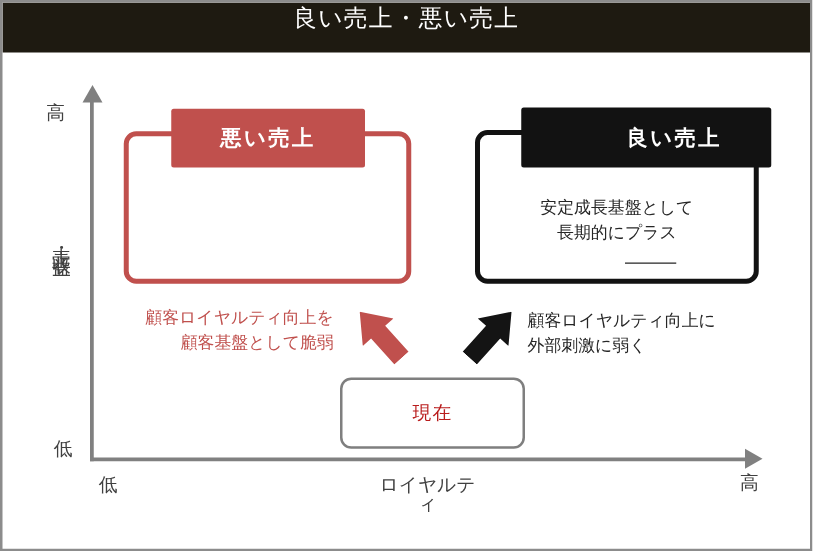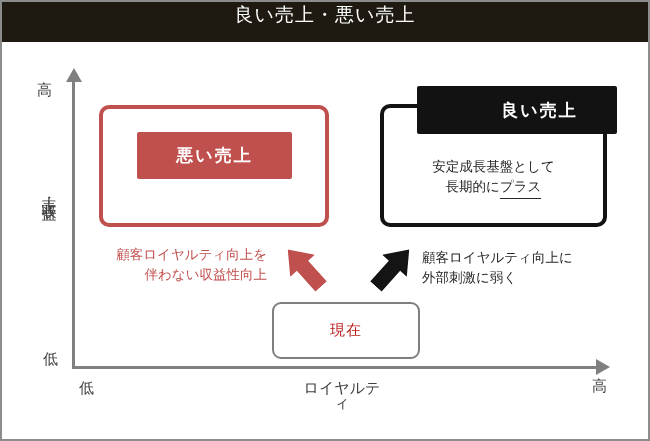--- a/index.html
+++ b/index.html
@@ -27,27 +27,27 @@
   .y-title{left:39px;top:184px;writing-mode:vertical-rl;text-orientation:upright;letter-spacing:2px;}
   .x-low{left:77px;top:379px;}
   .x-title{left:295px;top:379px;width:90px;text-align:center;}
   .x-high{left:590px;top:377px;}
   
   .qbox{position:absolute;background:#fff;border-radius:10px;box-sizing:border-box;}
   .qbox.bad{left:97px;top:103px;width:230px;height:122px;border:4px solid #c0504d;}
   .qbox.good{left:378px;top:102px;width:227px;height:123px;border:4px solid #121212;}
   .qtab{position:absolute;height:47px;width:155px;border-radius:2px;color:#fff;
     display:flex;align-items:center;justify-content:center;font-size:17px;font-weight:bold;letter-spacing:2px;}
-  .qtab.bad{left:135px;top:85px;background:#c0504d;margin-top:45px;}
+  .qtab.bad{left:135px;top:85px;background:#c0504d;}
   .qtab.good{left:415px;top:84px;background:#121212;height:48px;padding-left:45px;}
   .qbody{position:absolute;text-align:center;font-size:13.5px;line-height:20px;}
   .qbody.bad{left:97px;top:146px;width:230px;color:#7f7f7f;}
   .qbody.good{left:378px;top:154px;width:227px;color:#262626;}
   .hl-red{color:#c0504d;border-bottom:1px solid #c0504d;padding-bottom:1px;}
-  .hl-black{color:#262626;border-bottom:1px solid #262626;padding-bottom:4px;}
+  .hl-black{color:#262626;border-bottom:1px solid #262626;padding-bottom:16px;}
   
   .note{position:absolute;font-size:13.5px;line-height:20px;}
   .note.bad{left:80px;top:242px;width:185px;text-align:right;color:#c0504d;}
   .note.good{left:420px;top:245px;width:190px;text-align:left;color:#262626;}
   
   .current-box{position:absolute;left:270px;top:300px;width:148px;height:57px;background:#fff;
     border:2px solid #7f7f7f;border-radius:9px;box-sizing:border-box;
     display:flex;align-items:center;justify-content:center;font-size:15px;color:#b91c1c;letter-spacing:1px;}
   
   .block-arrow{position:absolute;width:33px;height:50px;
@@ -85,21 +85,21 @@
   <div class="qtab good">
     <span>良い売上</span>
   </div>
   <div class="qbody good">
     <span>安定成長基盤として</span><br>
     <span>長期的に</span><span class="hl-black">プラス</span>
   </div>
 
   <div class="note bad">
     <span>顧客ロイヤルティ向上を</span><br>
-    <span>伴わない収益性向上</span>
+    <span>顧客基盤として脆弱</span>
   </div>
   <div class="note good">
     <span>顧客ロイヤルティ向上に</span><br>
     <span>外部刺激に弱く</span>
   </div>
 
   <div class="block-arrow bad"></div>
   <div class="block-arrow good"></div>
 
   <div class="current-box">

